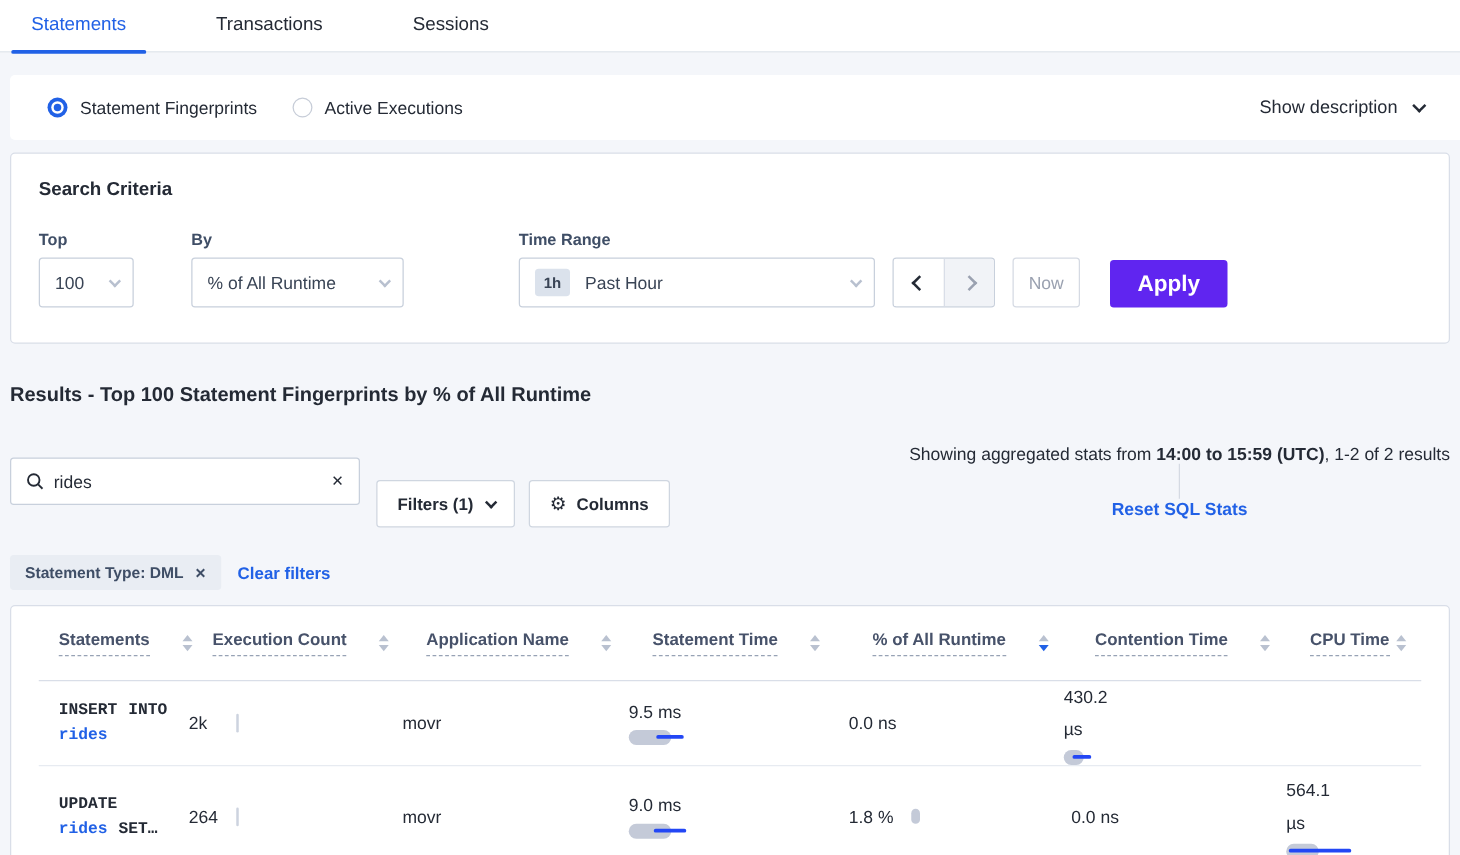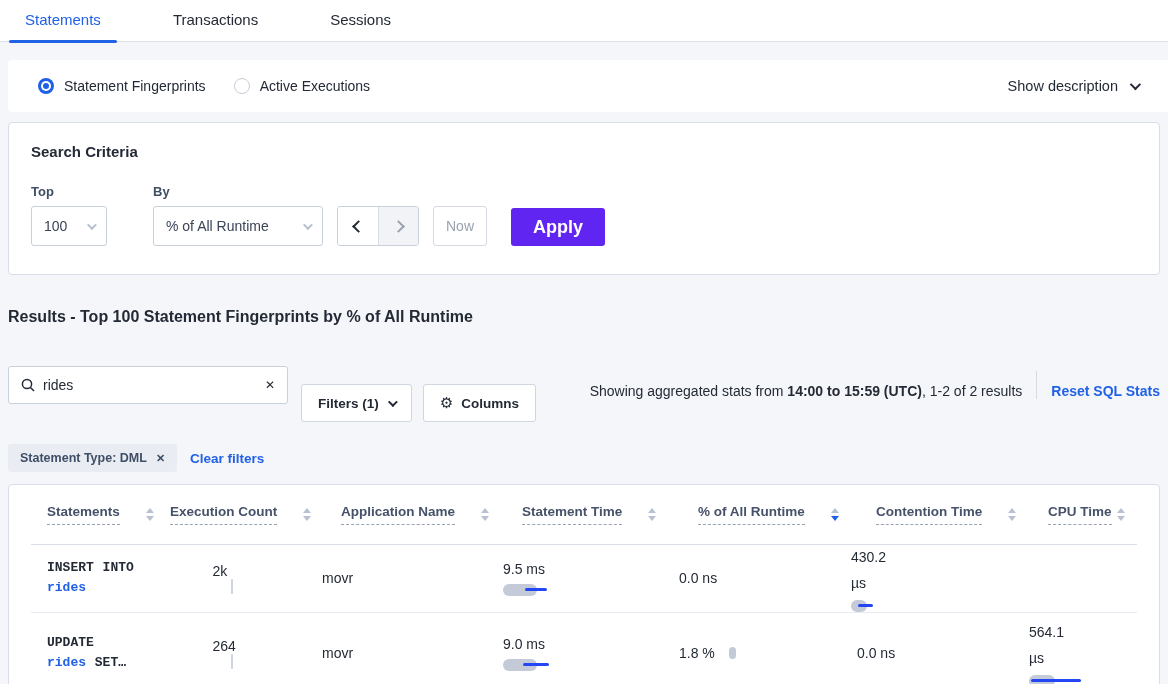--- a/index.html
+++ b/index.html
@@ -48,21 +48,21 @@
   .results-heading { margin:33px 0 0 8px; font-size:16px; font-weight:bold; }
   .controls-row { margin:22px 8px 0; display:flex; align-items:center; }
   .search-box { position:relative; width:280px; height:38px; border:1px solid #c8d0dc; border-radius:3px; background:#fff; display:flex; align-items:center; padding:0 12px; }
   .search-box input { border:none; outline:none; flex:1; font-size:14px; font-family:inherit; color:#242a35; margin:0 8px; min-width:0; }
   .clear-x { font-size:12px; color:#242a35; cursor:pointer; }
   .btn { height:38px; border:1px solid #cfd6e0; border-radius:3px; background:#fff; font-weight:bold; font-size:13.5px; color:#242a35; display:flex; align-items:center; padding:0 16px; cursor:pointer;margin-top:36px; }
   .filters-btn { margin-left:13px; }
   .filters-btn .chev { margin-left:9px; width:7px; height:7px; }
   .columns-btn { margin-left:11px; }
   .gear { margin-right:8px; font-size:15px; font-weight:normal; }
-  .stats-group { margin-left:auto; display:flex; align-items:flex-end; }
+  .stats-group { margin-left:auto; display:flex; align-items:center;flex-direction:column; }
   .stats-text { font-size:14px; color:#242a35; white-space:nowrap; }
   .stats-text b { font-weight:bold; }
   .vdiv { width:1px; height:28px; background:#d5dae3; margin:0 14px; }
   .link { color:#2161e6; font-weight:bold; font-size:14px; cursor:pointer; white-space:nowrap; }
   .chip-row { margin:22px 0 0 8px; display:flex; align-items:center; }
   .chip { background:#e9edf3; border-radius:3px; padding:7px 12px; font-size:12.5px; font-weight:bold; color:#3f4e66; display:flex; align-items:center; }
   .chip .x { margin-left:9px; font-size:11px; cursor:pointer; }
   .clear-filters { margin-left:13px; font-size:13.5px; }
   
   .table-card { margin:12px 8px 0; background:#fff; border:1px solid #d9dee8; border-radius:4px; height:222px; overflow:hidden; }
@@ -80,21 +80,21 @@
   .c7 { flex:1; }
   .hcell { display:flex; align-items:center; }
   .hlabel { font-size:13.5px; font-weight:bold; color:#47526a; padding-bottom:5px; border-bottom:1px dashed #97a2b5; white-space:nowrap; }
   .sort { display:flex; flex-direction:column; margin-left:26px; gap:3px; cursor:pointer; }
   .tri-up { width:0; height:0; border-left:4.5px solid transparent; border-right:4.5px solid transparent; border-bottom:5px solid #b9c1d0; }
   .tri-down { width:0; height:0; border-left:4.5px solid transparent; border-right:4.5px solid transparent; border-top:5px solid #b9c1d0; }
   .tri-down.active { border-top-color:#2161e6; }
   .sql { font-family:"Liberation Mono", monospace; font-size:13px; line-height:1.55; max-width:120px; word-spacing:1px; }
   .sql .kw { color:#242a35; font-weight:bold; }
   .sql a { color:#2161e6; text-decoration:none; font-weight:bold; cursor:pointer; }
-  .exec-cell { display:flex; align-items:center;flex-direction:column; }
+  .exec-cell { display:flex; align-items:center; }
   .exec-val { width:38px; }
   .tick { width:2px; height:15px; background:#cdd3df; border-radius:1px; }
   .bar-wrap { position:relative; height:12px; margin-top:7px; width:80px; }
   .bar-gray { position:absolute; left:0; top:0; height:12px; background:#c4cad8; border-radius:6px; }
   .bar-blue { position:absolute; top:4.5px; height:3px; background:#2347f5; border-radius:2px; }
   .pct-cell { display:flex; align-items:center; }
   .pct-text { max-width:42px; line-height:1.9; }
   .pct-bar { height:12px; background:#c4cad8; border-radius:6px; margin-left:14px; flex:none; }
   .cpu-text { max-width:48px; line-height:1.85; }
 </style>
@@ -136,20 +136,28 @@
         <span class="sel-chev"></span>
       </div>
     </div>
     <div class="field">
       <span class="field-label w-by" style="margin-left:46px">By</span>
       <div class="select w-by">
         <span>% of All Runtime</span>
         <span class="sel-chev"></span>
       </div>
     </div>
+    <div class="field">
+      <span class="field-label" style="margin-left:92px">Time Range</span>
+      <div class="select w-time">
+        <span class="badge-1h">1h</span>
+        <span>Past Hour</span>
+        <span class="sel-chev"></span>
+      </div>
+    </div>
     <div class="arrow-group">
       <div class="arrow-btn">
           <span class="chev-left"></span>
         </div>
       <div class="arrow-btn">
           <span class="chev-right"></span>
         </div>
     </div>
     <div class="now-btn">Now</div>
     <button class="apply-btn">Apply</button>

